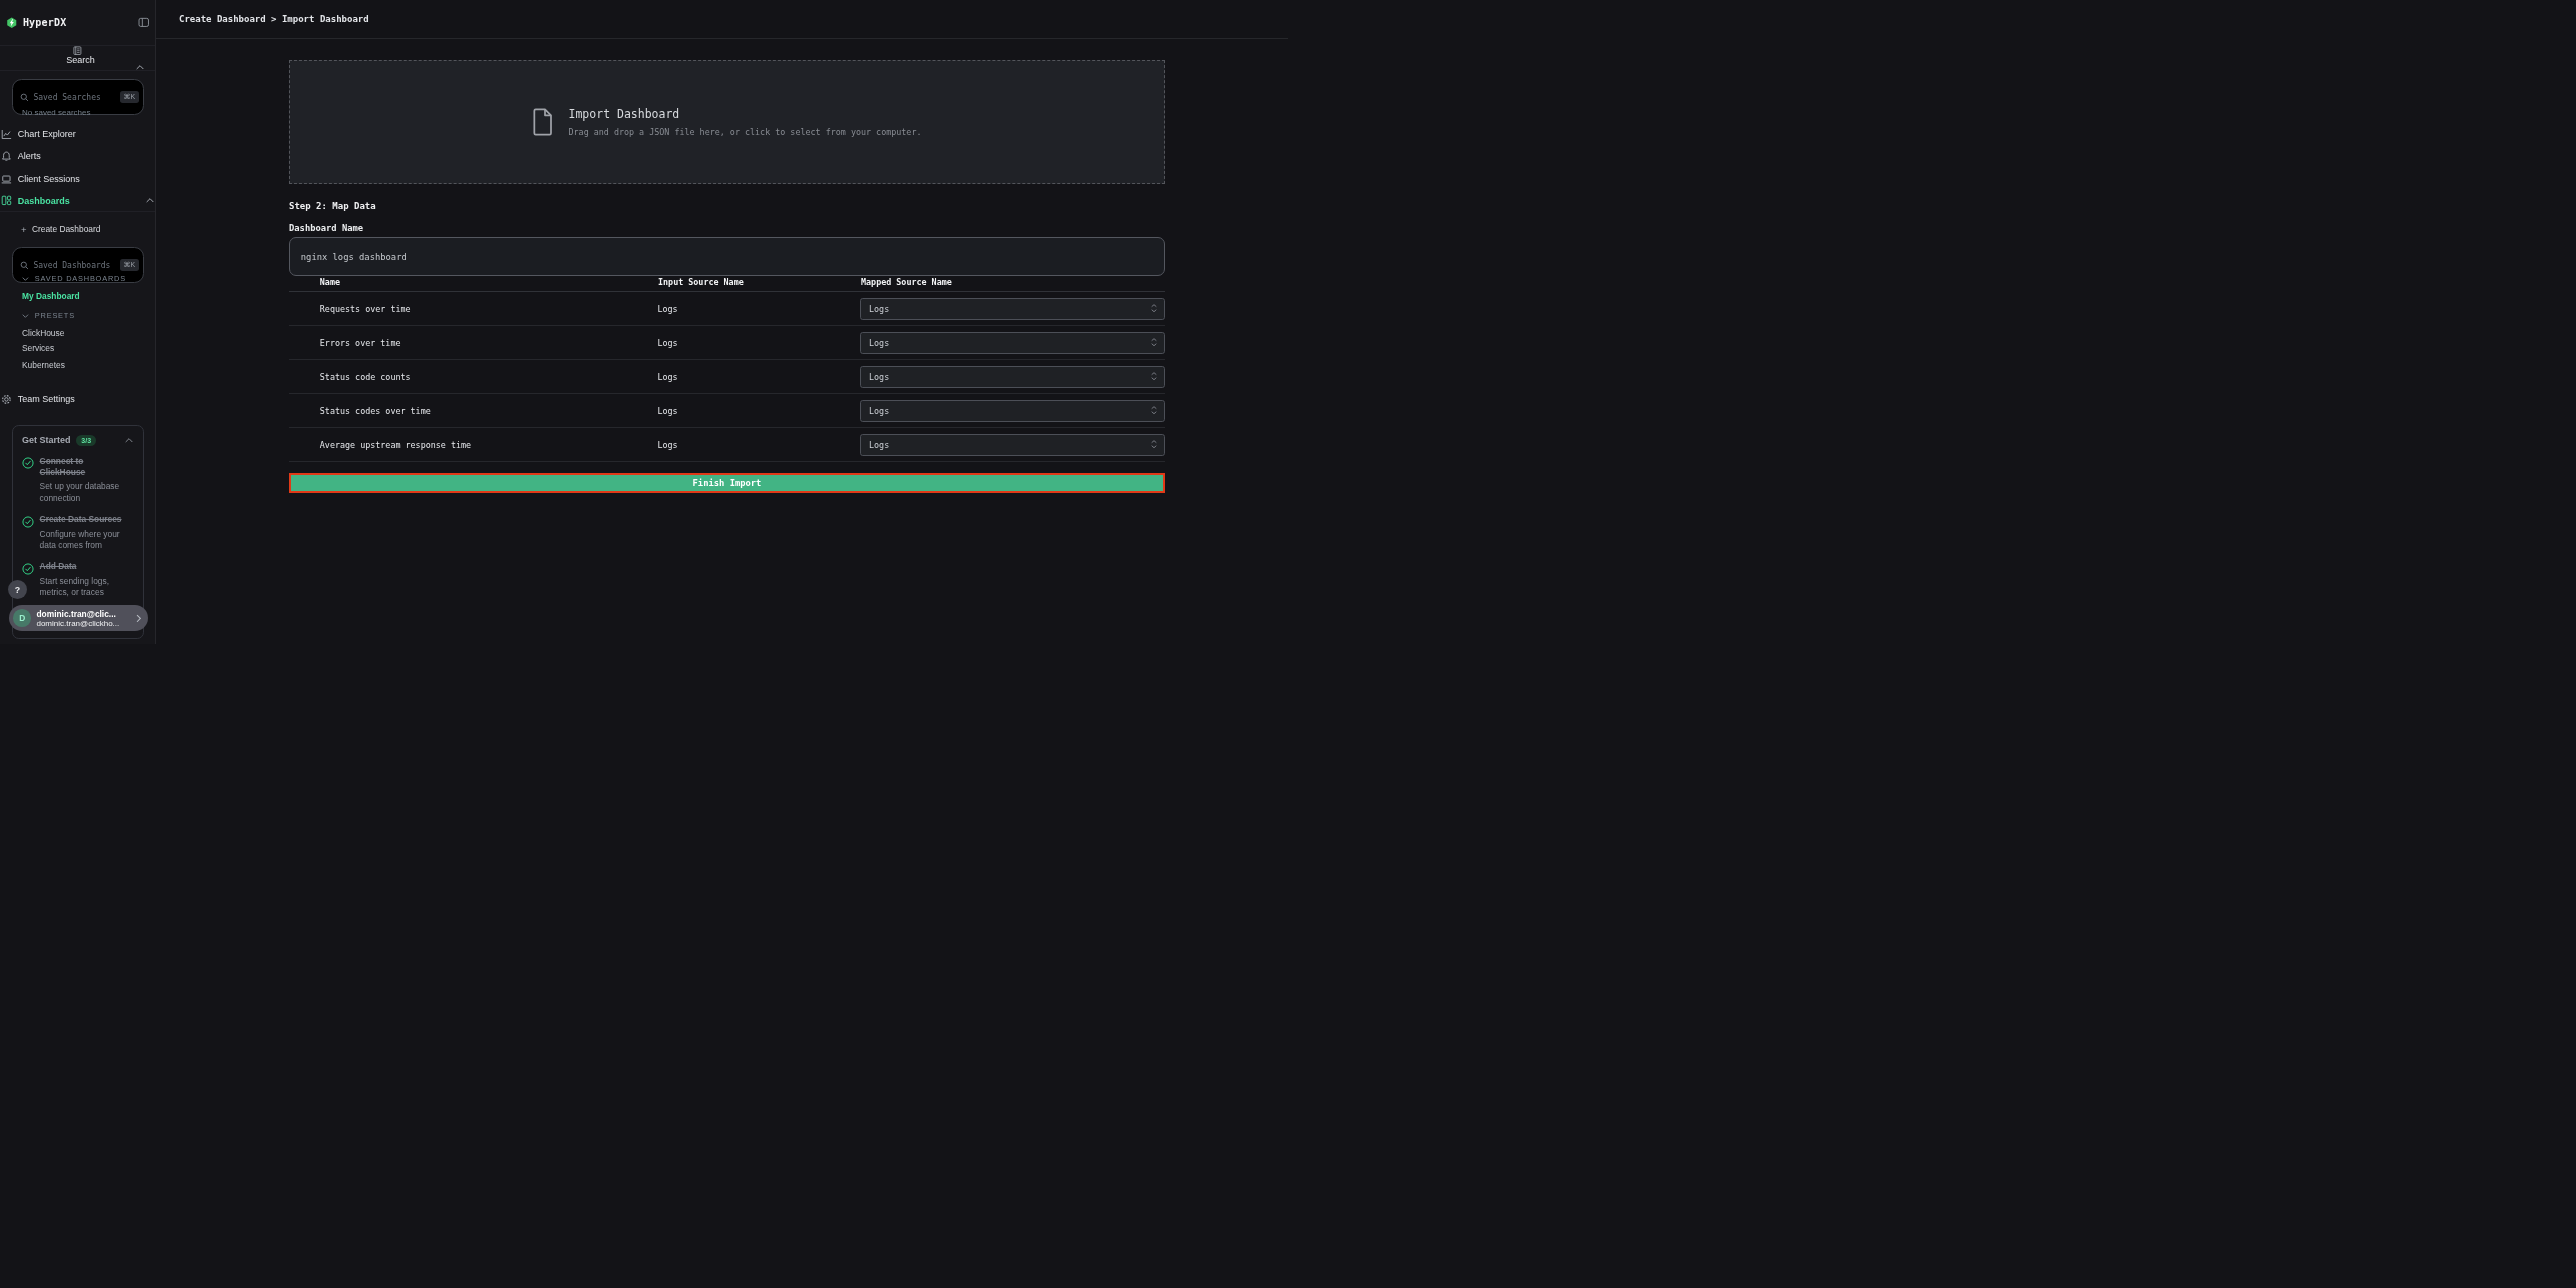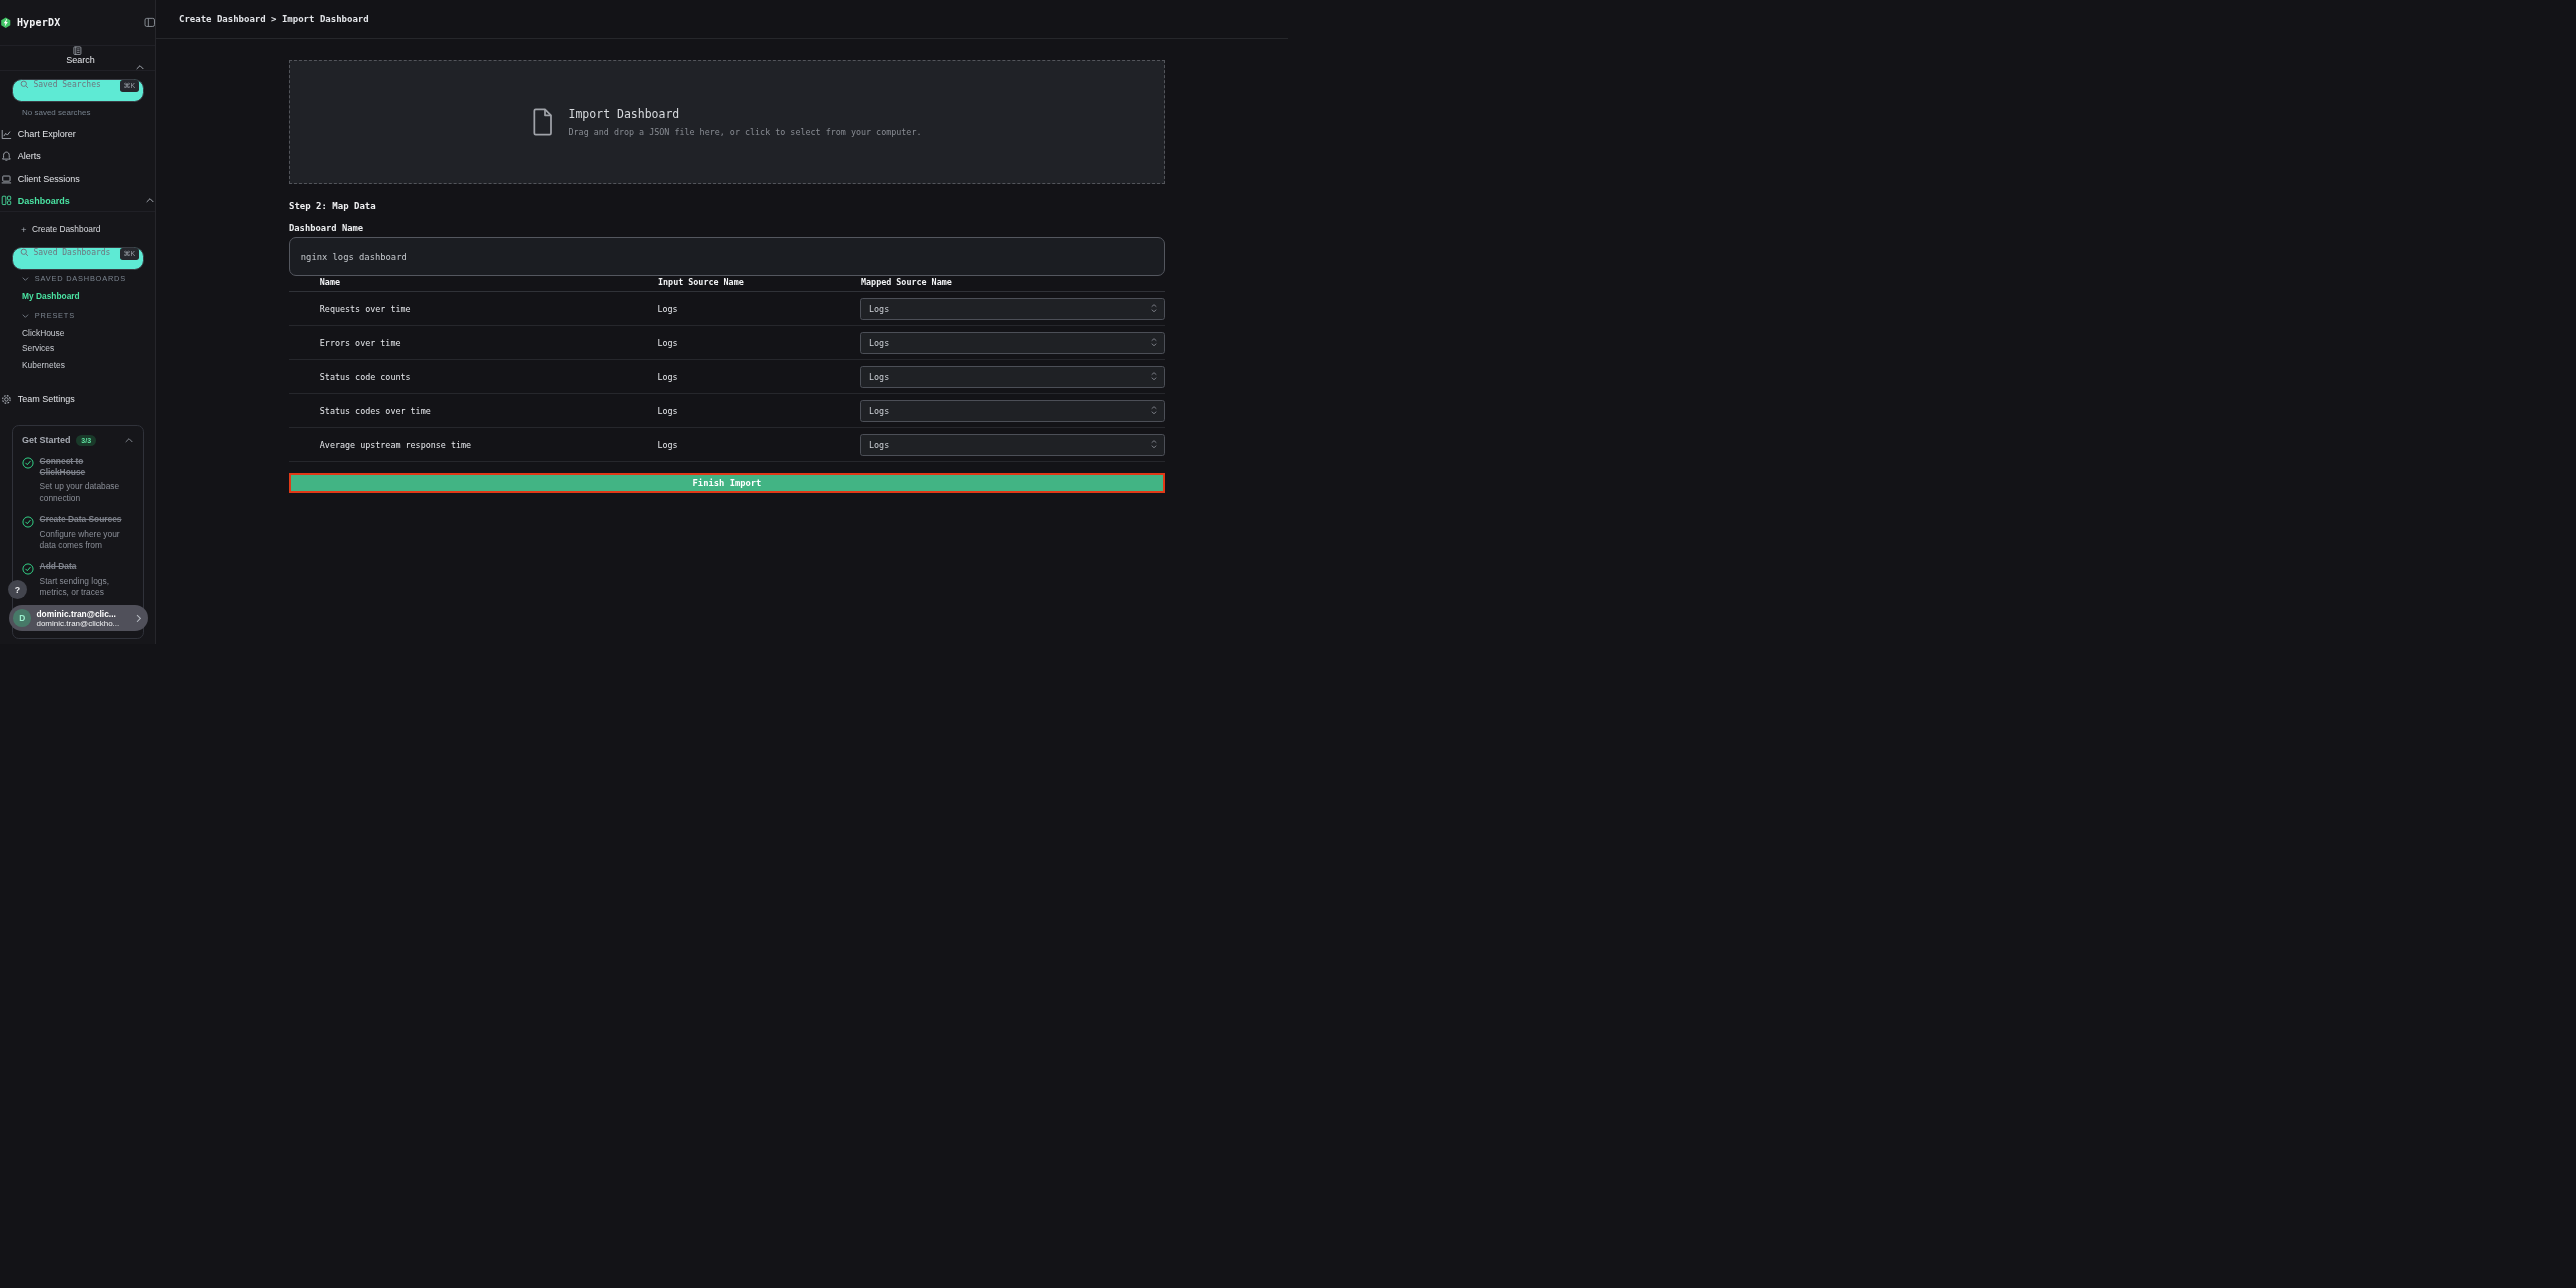--- a/index.html
+++ b/index.html
@@ -6,35 +6,35 @@
   html,body { width:1288px; height:644px; overflow:hidden; background:#131317; }
   body { font-family:"Liberation Sans", sans-serif; }
   .mono { font-family:"DejaVu Sans Mono", monospace; }
 
   .app { display:flex; width:1288px; height:644px; }
 
   
   .sidebar { position:relative; width:156px; height:644px; background:#16161a;
              border-right:0.7px solid #26262b; flex:0 0 156px; }
   .logo-row { position:absolute; top:0; left:0; right:0; height:45px;
-              display:flex; align-items:center; padding:0 0; }
+              display:flex; align-items:center; padding:0 6px; }
   .logo-mark { display:flex; align-items:center; }
   .logo-text { margin-left:5.4px; color:#f2f3f5; font-weight:bold; font-size:10px;
                font-family:"DejaVu Sans Mono", monospace; letter-spacing:0.2px; }
   .collapse-btn { margin-left:auto; display:flex; align-items:center; cursor:pointer; }
 
   .section-head { position:absolute; left:0; right:0; height:26px;
                   border-top:0.7px solid #202026; border-bottom:0.7px solid #202026;
                   display:flex; align-items:center; padding:0 11.5px; cursor:pointer;flex-direction:column; }
   .section-head .label { margin-left:6px; color:#e6e8ec; font-size:9px; font-weight:500; }
   .section-head .chev { margin-left:auto; display:flex; }
 
-  .pill-search { position:absolute; left:11.5px; width:132px; height:23px;
-                 background:#5eead4; border:0.7px solid #393c43; border-radius:9.5px;
-                 display:flex; align-items:flex-start; padding:0 4px 0 7.4px; }
+  .pill-search { position:absolute; left:11.5px; width:132px; height:36px;
+                 background:#000000; border:0.7px solid #393c43; border-radius:9.5px;
+                 display:flex; align-items:center; padding:0 4px 0 7.4px; }
   .pill-search input { flex:1; min-width:0; background:transparent; border:none; outline:none;
                  color:#6e757e; font-size:8px; font-family:"DejaVu Sans Mono", monospace;
                  margin-left:4.7px; }
   .pill-search input::placeholder { color:#6e757e; }
   .kbd { background:#26282e; color:#9ba0a8; border-radius:2.7px; font-size:7px;
          padding:2px 3.4px; font-family:"Liberation Sans", sans-serif; white-space:nowrap; }
 
   .muted-note { position:absolute; left:22px; color:#76808c; font-size:8px; }
 
   .nav-item { position:absolute; left:0; right:0; height:22px; display:flex;

